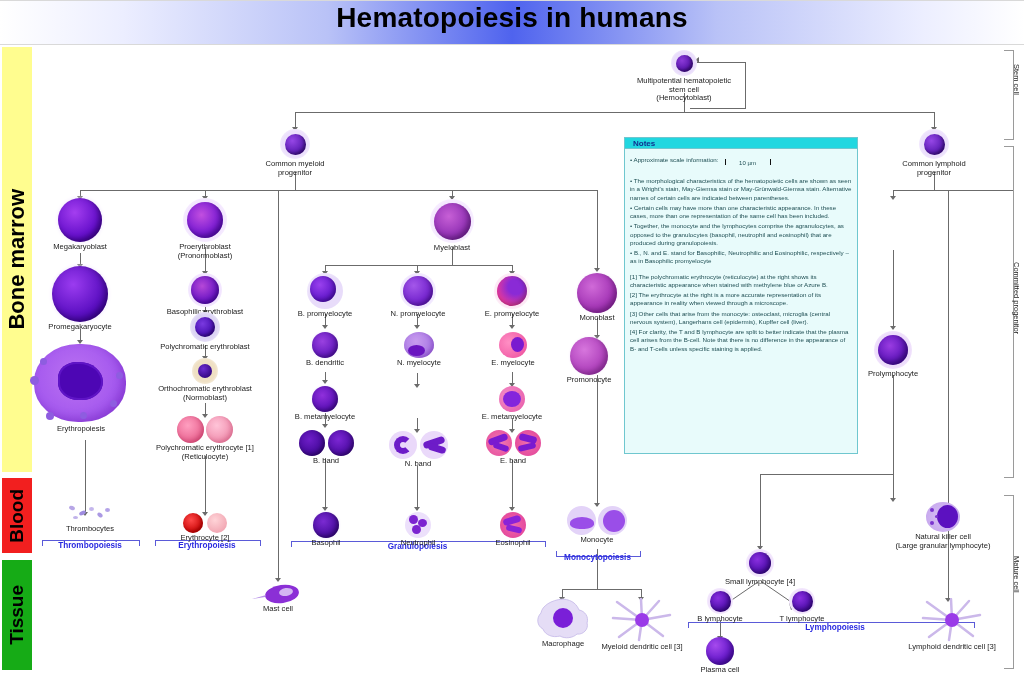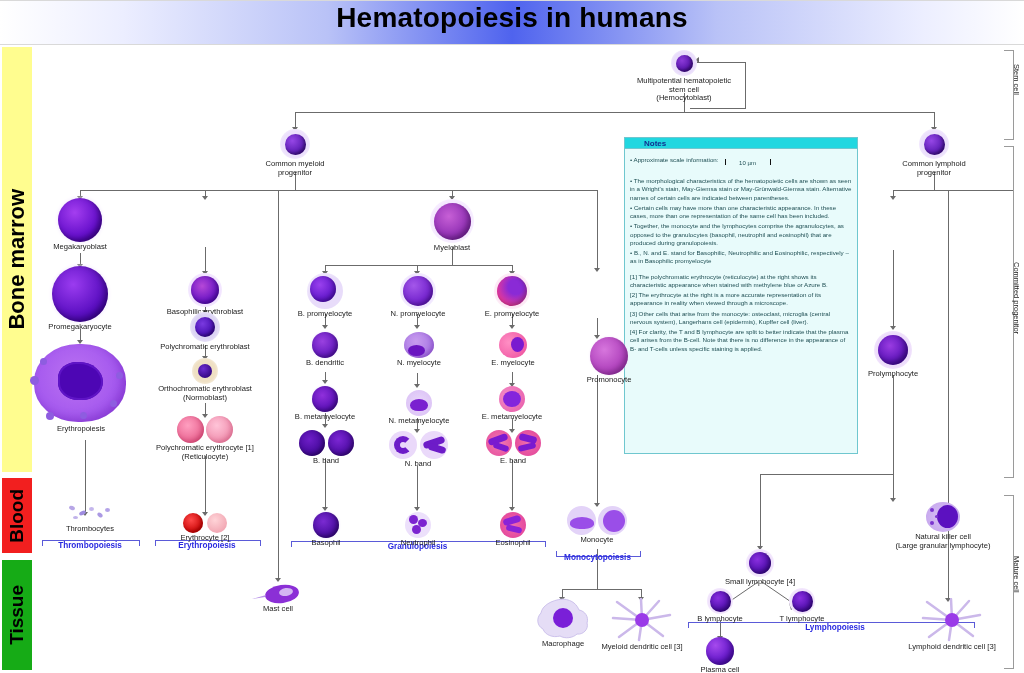--- a/index.html
+++ b/index.html
@@ -40,21 +40,21 @@
 
   
   .pbr{position:absolute;border:1px solid #5a5ad8;border-top:none;height:5px;}
   .pbr.up{border:1px solid #5a5ad8;border-bottom:none;}
   .plbl{position:absolute;font-size:8.2px;font-weight:bold;color:#2a2ae0;white-space:nowrap;text-align:center;}
 
   
   #notes{position:absolute;left:624px;top:137px;width:232px;height:315px;
     background:#e8fbfb;border:1px solid #6fc7cf;}
   #notes .nhead{height:11px;background:#21d7e0;border-bottom:1px solid #6fc7cf;
-     font-size:8px;font-weight:bold;color:#10308f;padding:1px 0 0 19px;box-sizing:border-box;}
+     font-size:8px;font-weight:bold;color:#10308f;padding:1px 0 0 8px;box-sizing:border-box;}
   #notes .nbody{padding:3px 5px 0 5px;font-size:6.2px;line-height:1.33;color:#1d4d52;}
   #notes .nbody p{margin:0 0 2px 0;}
   #notes .bullet::before{content:"• ";}
   .scalerow{display:flex;align-items:center;gap:6px;}
   .scalebar{display:inline-block;position:relative;width:46px;}
   .scalebar .sb{height:2px;background:#111;margin-top:3px;}
   .scalebar .sbcap{position:absolute;top:1px;width:1px;height:6px;background:#111;}
   .scalebar .c1{left:0}.scalebar .c2{right:0}
   .scaletxt{font-size:6px;color:#1d4d52;text-align:center;margin-top:0px;}
 
@@ -311,20 +311,29 @@
     <span style="position:absolute;left:24px;top:0px;width:6px;height:4px;border-radius:50%;background:#b7a6e6;transform:rotate(20deg);"></span>
     <span style="position:absolute;left:34px;top:5px;width:7px;height:4px;border-radius:50%;background:#9f8ce0;transform:rotate(-25deg);"></span>
     <span style="position:absolute;left:44px;top:1px;width:5px;height:4px;border-radius:50%;background:#c4b6ec;"></span>
     <span style="position:absolute;left:52px;top:7px;width:6px;height:4px;border-radius:50%;background:#ab99e3;transform:rotate(35deg);"></span>
     <span style="position:absolute;left:28px;top:10px;width:5px;height:3px;border-radius:50%;background:#c0b2ea;"></span>
     <span style="position:absolute;left:60px;top:2px;width:5px;height:4px;border-radius:50%;background:#b4a3e8;"></span>
   </div>
   <div class="lbl">Thrombocytes</div>
 </div>
 
+<div class="cellgrp" style="left:155px;top:198px;width:100px;">
+  <div class="cellrow">
+    <span class="halo" style="width:44px;height:44px;background:radial-gradient(circle,#f3e6ff 62%,#fff 100%);">
+      <span class="cell" style="width:36px;height:36px;background:radial-gradient(circle at 40% 36%,#c24fe0,#6a10cf 70%,#4b04a8 100%);box-shadow:inset -3px -3px 5px rgba(0,0,0,.3);"></span>
+    </span>
+  </div>
+  <div class="lbl wrap" style="white-space:pre-line;">Proerythroblast
+(Pronormoblast)</div>
+</div>
 
 <div class="cellgrp" style="left:145px;top:273px;width:120px;">
   <div class="cellrow">
     <span class="halo" style="width:34px;height:34px;background:radial-gradient(circle,#f1e3ff 62%,#fff 100%);">
       <span class="cell" style="width:28px;height:28px;background:radial-gradient(circle at 40% 36%,#b648d8,#5c0bc0 72%);box-shadow:inset -2px -2px 4px rgba(0,0,0,.3);"></span>
     </span>
   </div>
   <div class="lbl">Basophilic erythroblast</div>
 </div>
 
@@ -422,28 +431,20 @@
 
 <div class="cellgrp" style="left:388px;top:332px;width:62px;">
   <div class="cellrow">
     <span style="width:30px;height:26px;border-radius:50%;background:radial-gradient(circle at 40% 36%,#c89cee,#a775e4 75%);box-shadow:inset -2px -2px 4px rgba(80,10,140,.3);position:relative;display:inline-block;">
       <span style="position:absolute;left:4px;bottom:2px;width:17px;height:11px;border-radius:50%;background:#6a15c0;"></span>
     </span>
   </div>
   <div class="lbl">N. myelocyte</div>
 </div>
 
-<div class="cellgrp" style="left:372px;top:390px;width:94px;">
-  <div class="cellrow">
-    <span style="width:26px;height:26px;border-radius:50%;background:radial-gradient(circle,#ead9fa,#dcc3f6 80%);position:relative;display:inline-block;">
-      <span style="position:absolute;left:4px;top:9px;width:18px;height:12px;border-radius:50% 50% 45% 45%;background:#7a20d0;"></span>
-    </span>
-  </div>
-  <div class="lbl">N. metamyelocyte</div>
-</div>
 
 <div class="cellgrp" style="left:382px;top:431px;width:72px;">
   <div class="cellrow" style="gap:3px;">
     <span style="width:28px;height:28px;border-radius:50%;background:#ead9fa;position:relative;display:inline-block;">
       <span style="position:absolute;left:5px;top:5px;width:18px;height:18px;border-radius:50%;border:6px solid #6d1cc8;box-sizing:border-box;border-right-color:transparent;"></span>
     </span>
     <span style="width:28px;height:28px;border-radius:50%;background:#ead9fa;position:relative;display:inline-block;overflow:hidden;">
       <span style="position:absolute;left:3px;top:8px;width:22px;height:7px;border-radius:6px;background:#6d1cc8;transform:rotate(-18deg);"></span>
       <span style="position:absolute;left:8px;top:14px;width:18px;height:7px;border-radius:6px;background:#6d1cc8;transform:rotate(16deg);"></span>
     </span>
@@ -506,22 +507,28 @@
 <div class="cellgrp" style="left:483px;top:512px;width:60px;">
   <div class="cellrow">
     <span style="width:26px;height:26px;border-radius:50%;background:radial-gradient(circle,#ef6bae,#e4479a 80%);position:relative;display:inline-block;overflow:hidden;">
       <span style="position:absolute;left:3px;top:5px;width:18px;height:7px;border-radius:6px;background:#8a22d8;transform:rotate(-16deg);"></span>
       <span style="position:absolute;left:6px;top:14px;width:16px;height:6px;border-radius:6px;background:#8a22d8;transform:rotate(14deg);"></span>
     </span>
   </div>
   <div class="lbl">Eosinophil</div>
 </div>
 
-
-<div class="cellgrp" style="left:576px;top:337px;width:66px;">
+<div class="cellgrp" style="left:567px;top:273px;width:60px;">
+  <div class="cellrow">
+    <span class="cell" style="width:40px;height:40px;background:radial-gradient(circle at 38% 34%,#d06ad8,#9a2aae 72%,#7e1890 100%);box-shadow:inset -3px -3px 5px rgba(0,0,0,.25),0 0 3px #f6e9fb;"></span>
+  </div>
+  <div class="lbl">Monoblast</div>
+</div>
+
+<div class="cellgrp" style="left:556px;top:337px;width:66px;">
   <div class="cellrow">
     <span class="cell" style="width:38px;height:38px;background:radial-gradient(circle at 38% 34%,#d776dd,#a838b6 72%,#8d2098 100%);box-shadow:inset -3px -3px 5px rgba(0,0,0,.22),0 0 3px #f6e9fb;"></span>
   </div>
   <div class="lbl">Promonocyte</div>
 </div>
 
 <div class="cellgrp" style="left:562px;top:506px;width:70px;">
   <div class="cellrow" style="gap:2px;">
     <span style="width:29px;height:29px;border-radius:50%;background:#e3d3f8;position:relative;display:inline-block;overflow:hidden;">
       <span style="position:absolute;left:3px;top:11px;width:24px;height:12px;border-radius:50% 50% 40% 40%;background:#9a4ee8;"></span>

